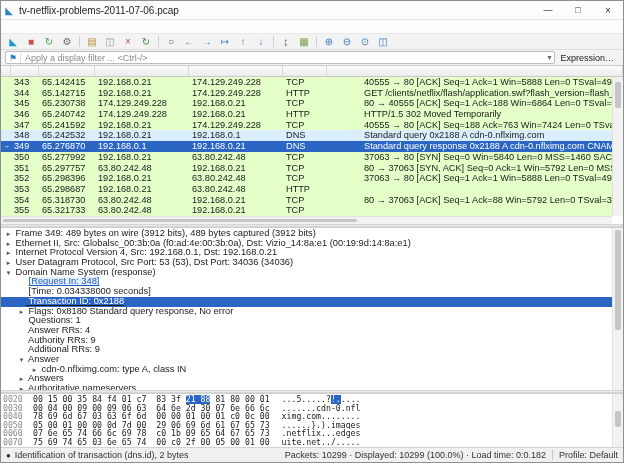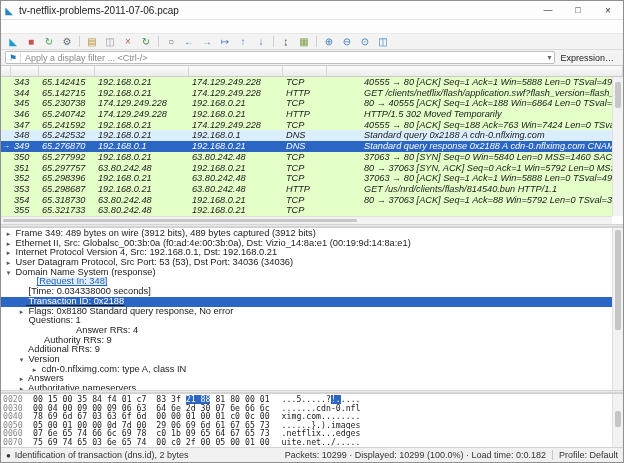--- a/index.html
+++ b/index.html
@@ -40,21 +40,21 @@
   .pl-header{height:11px;display:flex;background:linear-gradient(#fbfbfb,#ececec);border-bottom:1px solid #c9c9c9;overflow:hidden;}
   .hcell{font-size:9px;line-height:11px;padding-left:3px;border-right:1px solid #d8d8d8;white-space:nowrap;overflow:hidden;flex:none;}
   .prow{display:flex;height:10.7px;white-space:nowrap;overflow:hidden;}
   .cell{font-size:9.2px;line-height:10.7px;padding-left:3px;overflow:hidden;flex:none;}
   .gut{width:10px;padding-left:1px;flex:none;font-size:8px;}
   .c-no{width:28px;}.c-time{width:56px;}.c-src{width:94px;}.c-dst{width:94px;}
   .c-proto{width:44px;}.c-len{width:34px;margin-top:28px;}.c-info{flex:1 1 auto;min-width:0;}
   .prow.green{background:var(--row-green);}
   .prow.blue{background:var(--row-blue);}
   .prow.sel{background:var(--sel);color:#fff;}
-  #pl-rows{position:absolute;top:11px;left:0;right:11px;bottom:8px;overflow:hidden;font-style:italic;}
+  #pl-rows{position:absolute;top:11px;left:0;right:11px;bottom:8px;overflow:hidden;}
   
   .pane-details{flex:1 1 auto;border-top:1px solid #d0d0d0;}
   #details-lines{position:absolute;inset:1px 11px 0 0;overflow:hidden;}
   .dline{height:9.7px;line-height:9.7px;font-size:9.3px;white-space:nowrap;overflow:hidden;}
   .darrow{display:inline-block;width:9px;color:#555;font-size:7px;text-align:center;}
   .dline.link .dtext{color:#1f5fbf;text-decoration:underline;background:#e3eefb;}
   .dline.selected{background:var(--sel);text-decoration:underline;}
   .dline.selected .dtext,.dline.selected .darrow{color:#fff;}
   
   .pane-hex{height:54px;flex:none;border-top:1px solid #d0d0d0;}
@@ -294,21 +294,20 @@
     <span class="cell c-info">37063 → 80 [ACK] Seq=1 Ack=1 Win=5888 Len=0 TSval=491519502 TSecr=3295534130</span>
   </div>
         <div class="prow green">
     <span class="cell gut"></span>
     <span class="cell c-no">353</span>
     <span class="cell c-time">65.298687</span>
     <span class="cell c-src">192.168.0.21</span>
     <span class="cell c-dst">63.80.242.48</span>
     <span class="cell c-proto">HTTP</span>
     <span class="cell c-len">153</span>
-    <span class="cell c-info">GET /us/nrd/clients/flash/814540.bun HTTP/1.1</span>
   </div>
         <div class="prow green">
     <span class="cell gut"></span>
     <span class="cell c-no">354</span>
     <span class="cell c-time">65.318730</span>
     <span class="cell c-src">63.80.242.48</span>
     <span class="cell c-dst">192.168.0.21</span>
     <span class="cell c-proto">TCP</span>
     <span class="cell c-len">66</span>
     <span class="cell c-info">80 → 37063 [ACK] Seq=1 Ack=88 Win=5792 Len=0 TSval=3295534151 TSecr=491519503</span>
@@ -348,55 +347,55 @@
     <span class="dtext">Internet Protocol Version 4, Src: 192.168.0.1, Dst: 192.168.0.21</span>
   </div>
         <div class="dline normal" style="padding-left: 3px;">
     <span class="darrow">▸</span>
     <span class="dtext">User Datagram Protocol, Src Port: 53 (53), Dst Port: 34036 (34036)</span>
   </div>
         <div class="dline normal" style="padding-left: 3px;">
     <span class="darrow">▾</span>
     <span class="dtext">Domain Name System (response)</span>
   </div>
-        <div class="dline link" style="padding-left: 24px;">
+        <div class="dline link" style="padding-left: 16px;">
     <span class="darrow"></span>
     <span class="dtext">[Request In: 348]</span>
   </div>
         <div class="dline normal" style="padding-left: 16px;">
     <span class="darrow"></span>
     <span class="dtext">[Time: 0.034338000 seconds]</span>
   </div>
         <div class="dline selected" style="padding-left: 16px;">
     <span class="darrow"></span>
     <span class="dtext">Transaction ID: 0x2188</span>
   </div>
         <div class="dline normal" style="padding-left: 16px;">
     <span class="darrow">▸</span>
     <span class="dtext">Flags: 0x8180 Standard query response, No error</span>
   </div>
         <div class="dline normal" style="padding-left: 16px;">
     <span class="darrow"></span>
     <span class="dtext">Questions: 1</span>
   </div>
-        <div class="dline normal" style="padding-left: 16px; margin-left: 48px;">
+        <div class="dline normal" style="padding-left: 16px;">
     <span class="darrow"></span>
     <span class="dtext">Answer RRs: 4</span>
   </div>
-        <div class="dline normal" style="padding-left: 32px;">
+        <div class="dline normal" style="padding-left: 16px;">
     <span class="darrow"></span>
     <span class="dtext">Authority RRs: 9</span>
   </div>
         <div class="dline normal" style="padding-left: 16px;">
     <span class="darrow"></span>
     <span class="dtext">Additional RRs: 9</span>
   </div>
         <div class="dline normal" style="padding-left: 16px;">
     <span class="darrow">▾</span>
-    <span class="dtext">Version</span>
+    <span class="dtext">Answer</span>
   </div>
         <div class="dline normal" style="padding-left: 29px;">
     <span class="darrow">▸</span>
     <span class="dtext">cdn-0.nflximg.com: type A, class IN</span>
   </div>
         <div class="dline normal" style="padding-left: 16px;">
     <span class="darrow">▸</span>
     <span class="dtext">Answers</span>
   </div>
         <div class="dline normal" style="padding-left: 16px;">

